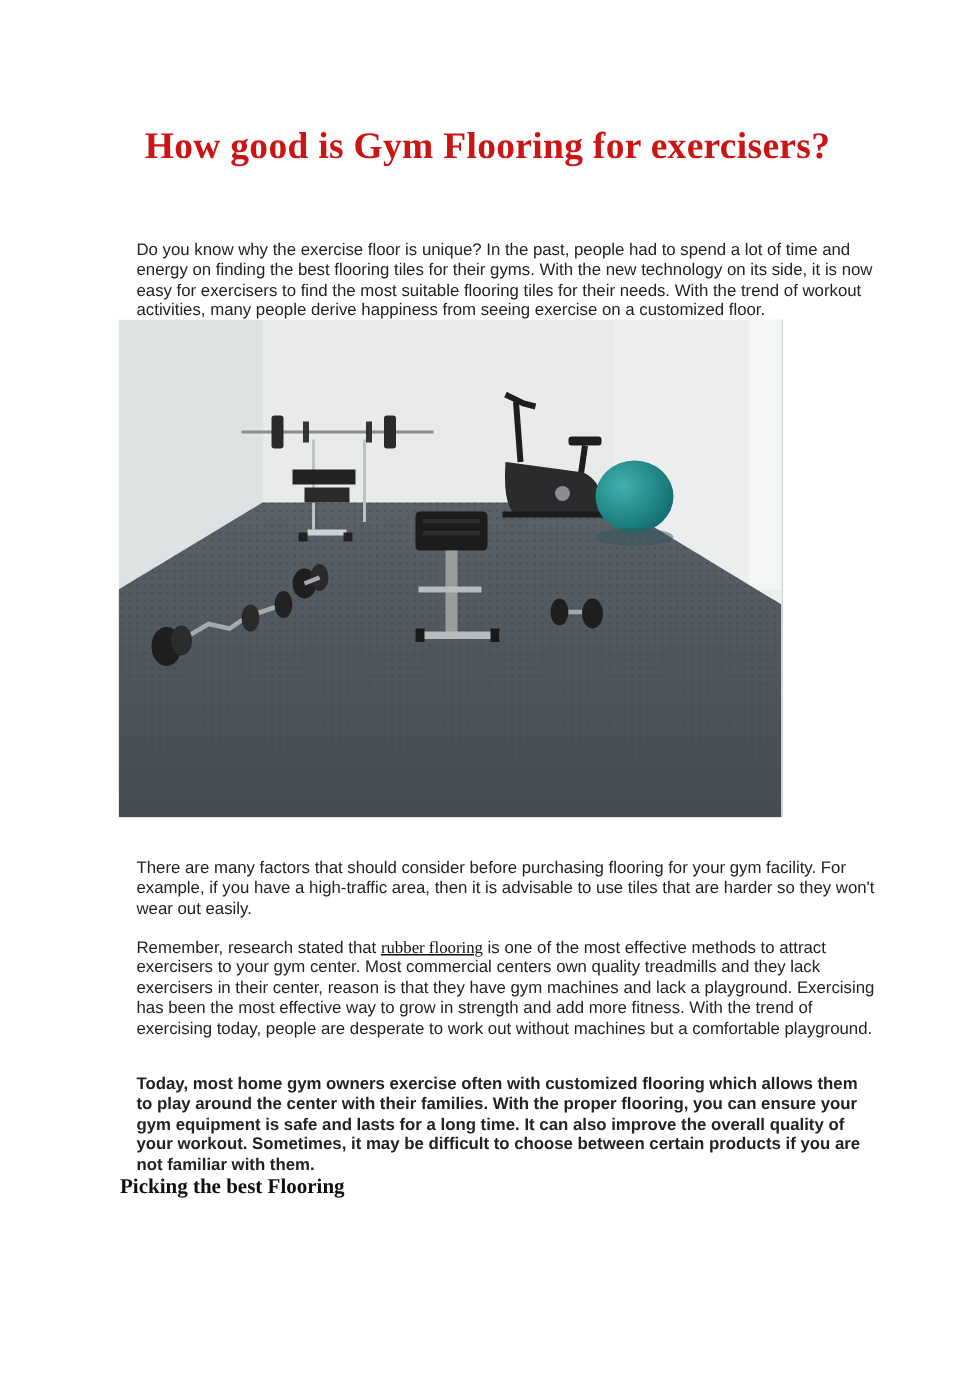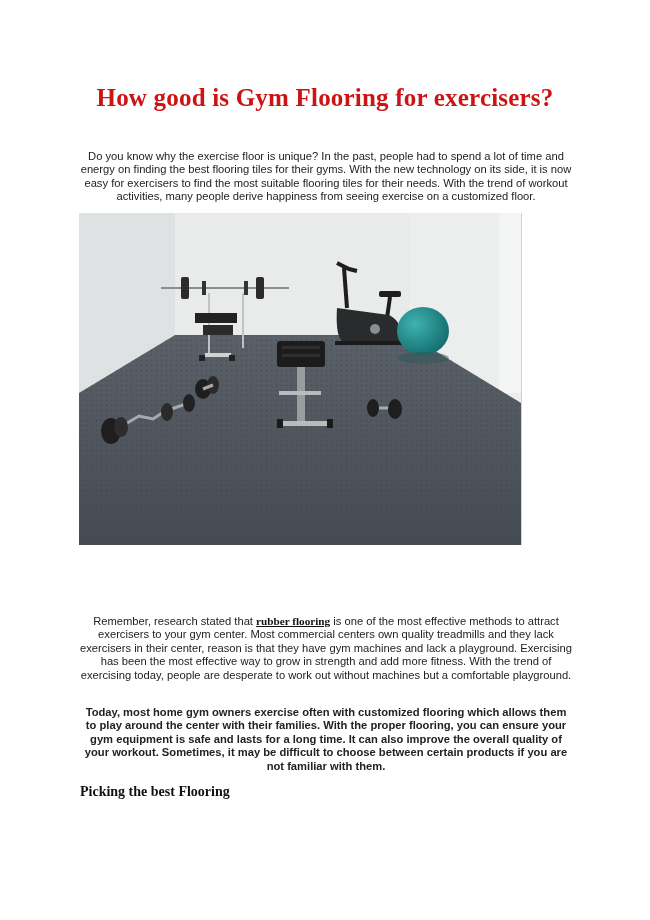--- a/index.html
+++ b/index.html
@@ -31,31 +31,30 @@
       color: #cc1414;
       letter-spacing: 0.2px;
       margin: 0;
     }
     .para {
       position: absolute;
       left: 80px;
       width: 492px;
       font-size: 11.2px;
       line-height: 13.4px;
-      margin: 0;
+      margin: 11px;
       color: #222;
-      text-align: center;
     }
     .p1 { top: 150px; }
     .p2 { top: 562px; }
     .p3 { top: 615px; }
     .p4 { top: 706px; font-weight: bold; }
     .link {
       font-family: "Liberation Serif", serif;
-      font-weight: bold;
+      font-weight: normal;
       text-decoration: underline;
       color: #111;
       cursor: pointer;
     }
     .subhead {
       position: absolute;
       left: 80px; top: 784px;
       font-family: "Liberation Serif", serif;
       font-weight: bold;
       font-size: 14px;
@@ -148,20 +147,21 @@
       <ellipse cx="124" cy="176" rx="8" ry="10" fill="#1e1e1e"></ellipse>
       <ellipse cx="134" cy="172" rx="6" ry="9" fill="#2a2a2a"></ellipse>
       <line x1="124" y1="176" x2="134" y2="172" stroke="#a7aaad" stroke-width="3"></line>
 
       <line x1="292" y1="195" x2="318" y2="195" stroke="#a7aaad" stroke-width="3"></line>
       <ellipse cx="294" cy="195" rx="6" ry="9" fill="#1e1e1e"></ellipse>
       <ellipse cx="316" cy="196" rx="7" ry="10" fill="#1e1e1e"></ellipse>
     </svg>
   </div>
 
+  <p class="para p2">There are many factors that should consider before purchasing flooring for your gym facility. For example, if you have a high-traffic area, then it is advisable to use tiles that are harder so they won't wear out easily.</p>
 
   <p class="para p3"><span>Remember, research stated that </span><a class="link">rubber flooring</a><span> is one of the most effective methods to attract exercisers to your gym center. Most commercial centers own quality treadmills and they lack exercisers in their center, reason is that they have gym machines and lack a playground. Exercising has been the most effective way to grow in strength and add more fitness. With the trend of exercising today, people are desperate to work out without machines but a comfortable playground.</span></p>
 
   <p class="para p4">Today, most home gym owners exercise often with customized flooring which allows them to play around the center with their families. With the proper flooring, you can ensure your gym equipment is safe and lasts for a long time. It can also improve the overall quality of your workout. Sometimes, it may be difficult to choose between certain products if you are not familiar with them.</p>
 
   <h2 class="subhead">Picking the best Flooring</h2>
 
 </div>
 
 </body></html>

